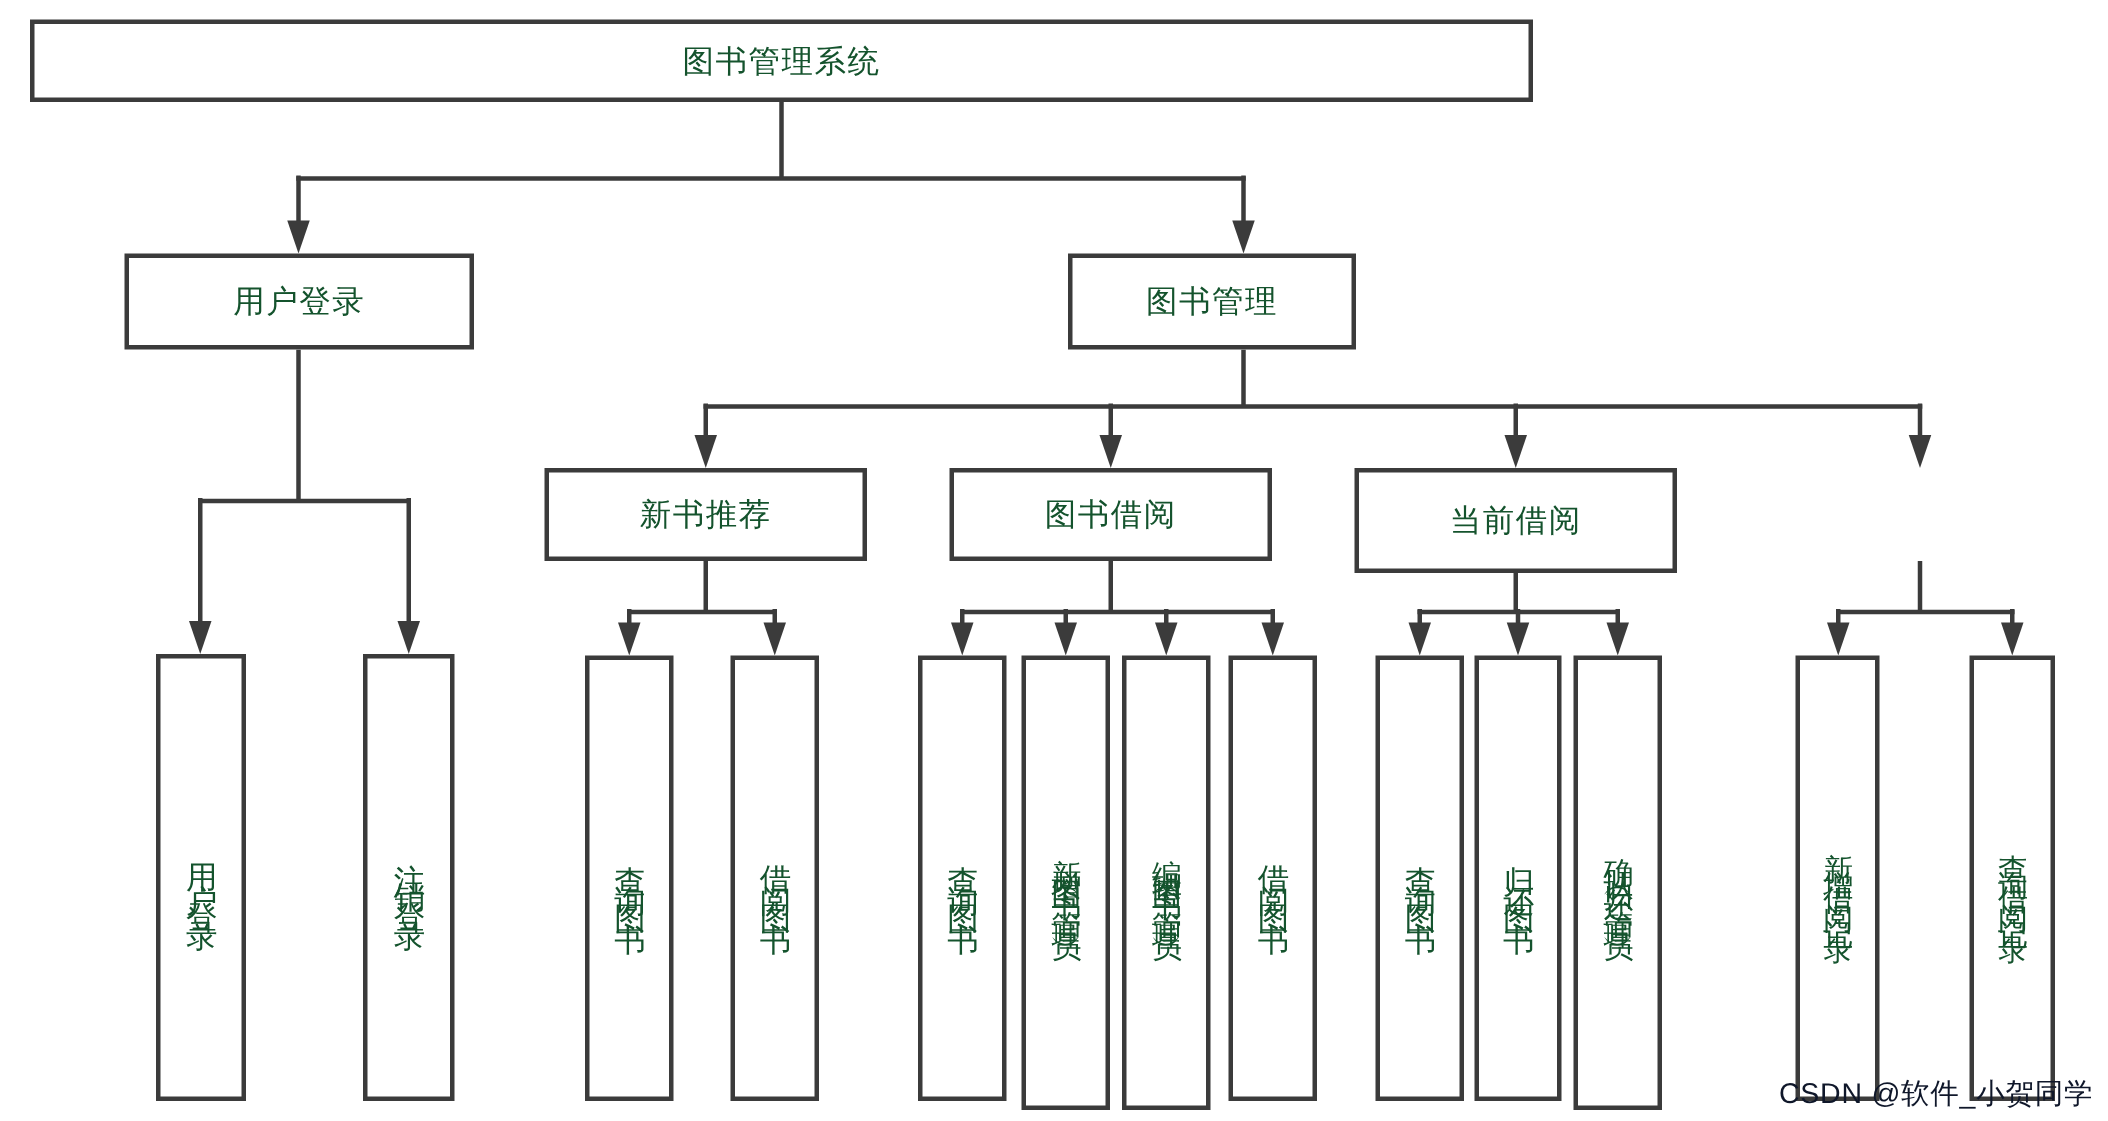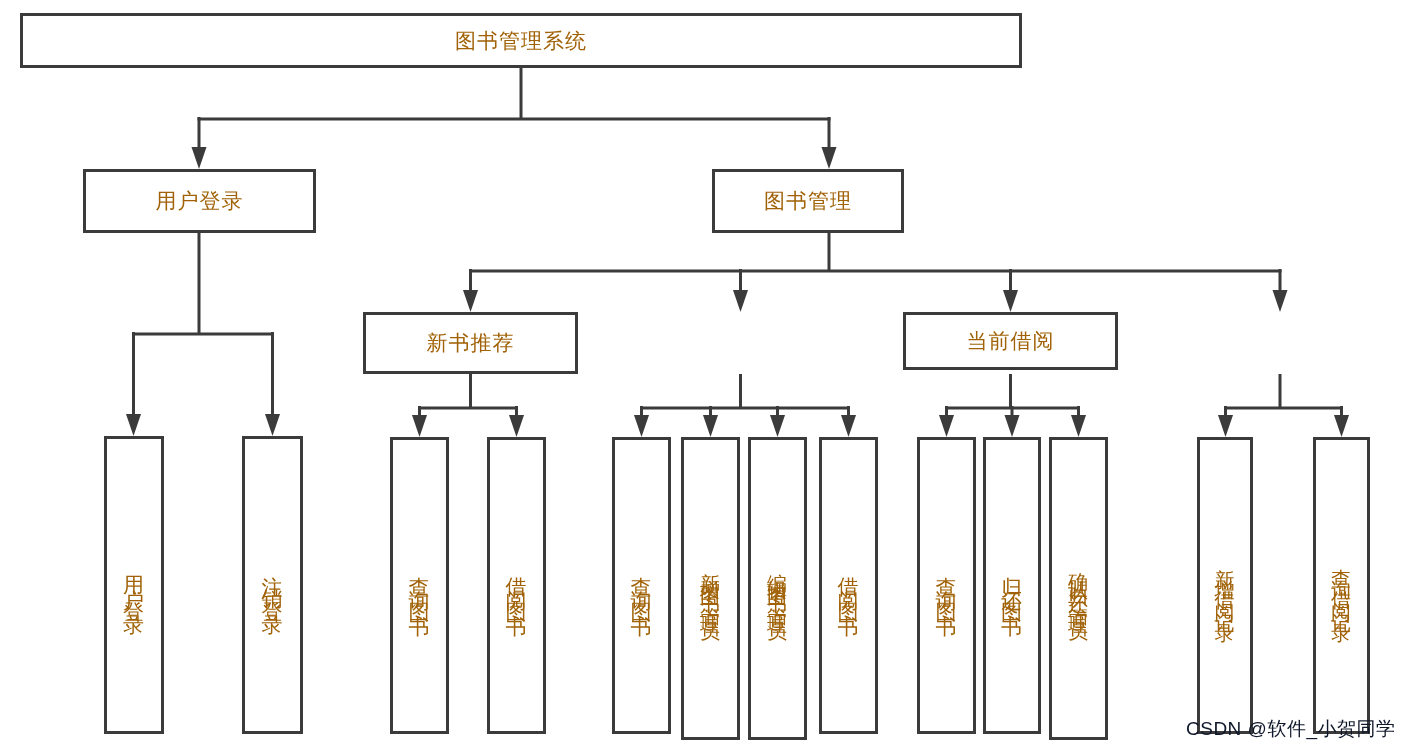--- a/index.html
+++ b/index.html
@@ -10,21 +10,21 @@
     font-family:"Liberation Sans","DejaVu Sans",sans-serif;
     overflow:hidden;
   }
   .wires{position:absolute;left:0;top:0;z-index:0;}
   .box{
     position:absolute;
     box-sizing:border-box;
     border:3px solid #3b3b3b;
     background:#ffffff;
     display:flex;align-items:center;justify-content:center;
-    color:#a16207;
+    color:#14532d;
     z-index:1;
   }
   .hbox{font-size:21px;letter-spacing:1px;}
   .vtext{
     writing-mode:vertical-rl;
     text-orientation:mixed;
     font-size:21px;
     letter-spacing:13px;
     line-height:1;
   }
@@ -128,21 +128,24 @@
   <div class="box hbox" style="left:83px;top:169px;width:233px;height:64px">
     <span>用户登录</span>
   </div>
   <div class="box hbox" style="left:712px;top:169px;width:192px;height:64px">
     <span>图书管理</span>
   </div>
 
   <div class="box hbox" style="left:363px;top:312px;width:215px;height:62px">
     <span>新书推荐</span>
   </div>
-  <div class="box hbox" style="left:903px;top:312px;width:215px;height:58px">
+  <div class="box hbox" style="left:633px;top:312px;width:215px;height:62px">
+    <span>图书借阅</span>
+  </div>
+  <div class="box hbox" style="left:903px;top:312px;width:215px;height:70px">
     <span>当前借阅</span>
   </div>
 
   <div class="box" style="left:104px;top:436px;width:60px;height:298px">
     <span class="vtext">用户登录</span>
   </div>
   <div class="box" style="left:242px;top:436px;width:61px;height:298px">
     <span class="vtext">注销登录</span>
   </div>
 

